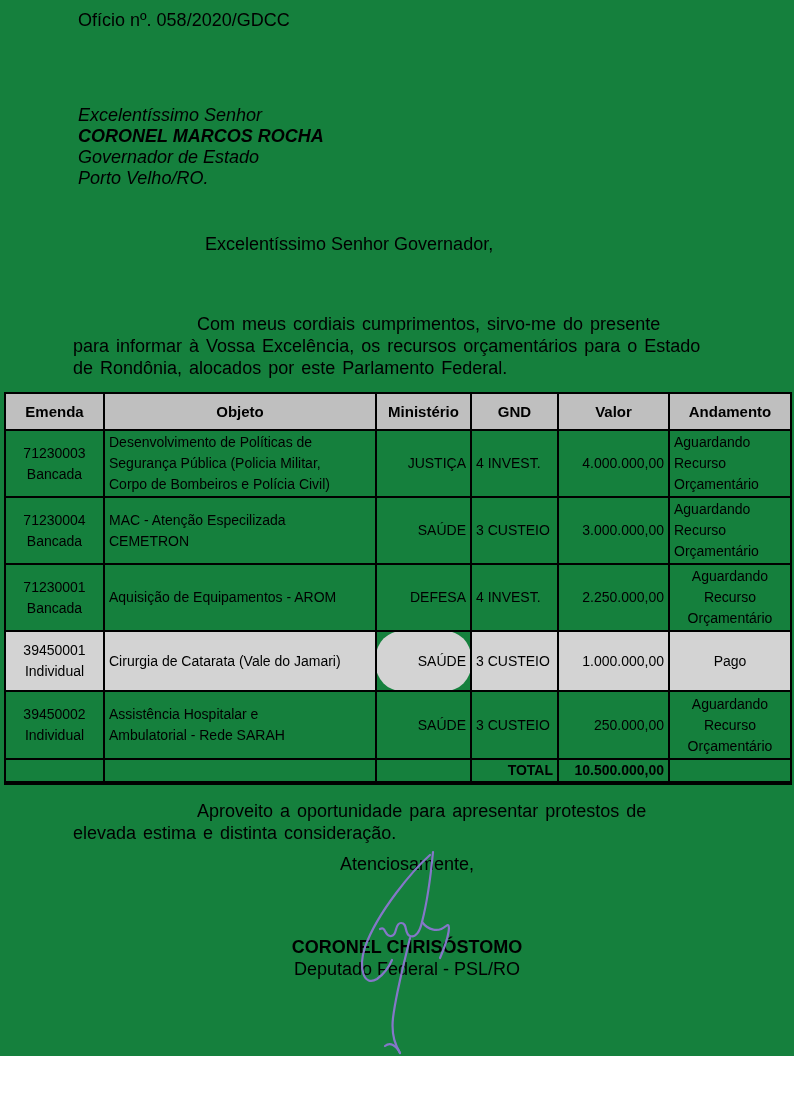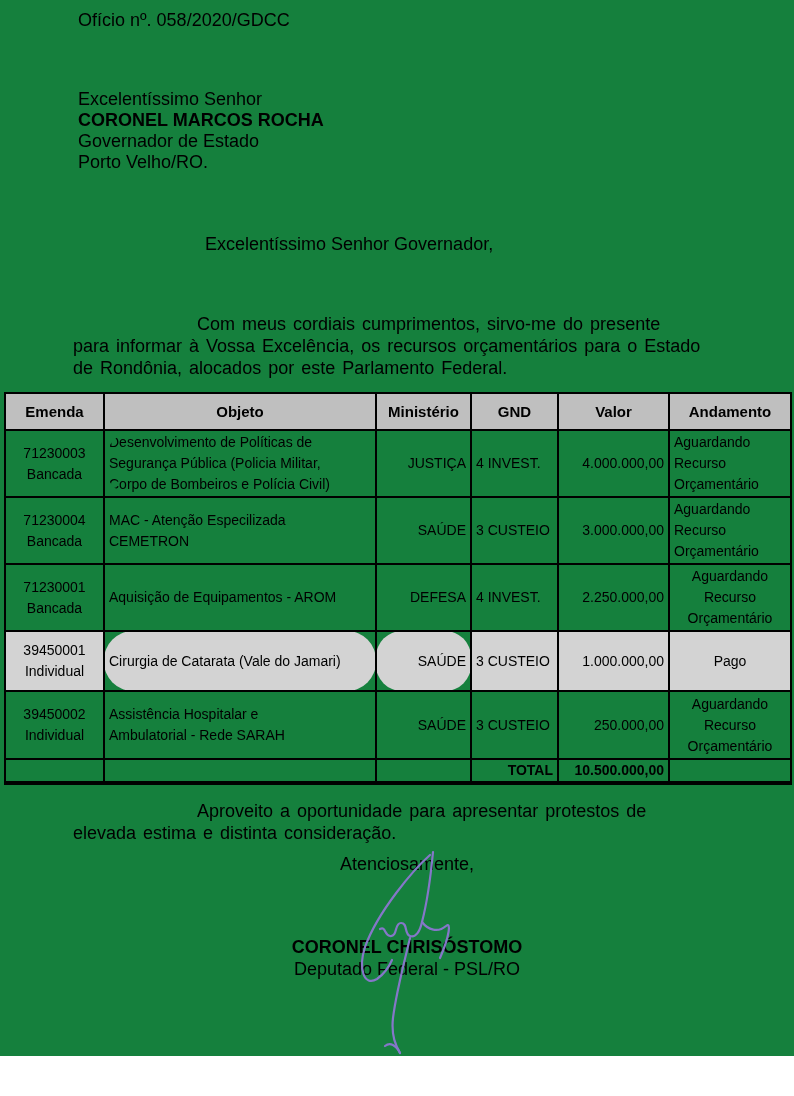--- a/index.html
+++ b/index.html
@@ -18,21 +18,21 @@
     position:relative;
     width:794px;
     height:1056px;
     background:#15803d;
     overflow:hidden;
     font-size:18px;
   }
   
   .ref{position:absolute;left:78px;top:10px;white-space:nowrap;}
   .date{position:absolute;left:437px;top:10px;white-space:nowrap;}
-  .recipient{position:absolute;left:78px;top:89px;line-height:21px;}
+  .recipient{position:absolute;left:78px;top:105px;line-height:21px;font-style:italic;}
   .recipient .bold{font-weight:bold;}
   .greeting{position:absolute;left:205px;top:234px;white-space:nowrap;}
   .para1{position:absolute;left:73px;top:313px;width:674px;line-height:22px;text-indent:124px;word-spacing:2px;}
   .para2{position:absolute;left:73px;top:800px;width:670px;line-height:22px;text-indent:124px;word-spacing:2px;}
   .closing-sal{position:absolute;left:73px;top:854px;width:668px;text-align:center;}
   .signer{position:absolute;left:73px;top:936px;width:668px;text-align:center;line-height:22px;}
   .signer .name{font-weight:bold;}
   
   table.emendas{
     position:absolute;left:4px;top:392px;width:786px;
@@ -45,21 +45,21 @@
     padding:1px 4px;
     overflow:hidden;
   }
   table.emendas thead th{
     background:var(--header-gray);
     font-weight:bold;font-size:15px;text-align:center;
     height:22px;padding:8px 2px;
   }
   tr.h64{height:64px;} tr.h60{height:60px;} tr.h68{height:68px;}
   .c-emenda{text-align:center;line-height:21px;}
-  .c-objeto{text-align:left;padding-left:5px;line-height:21px;border-radius:29px;}
+  .c-objeto{text-align:left;padding-left:5px;line-height:21px;}
   .c-min{text-align:right;border-radius:26px;}
   .c-gnd{text-align:left;padding-left:4px;}
   .c-valor{text-align:right;padding-right:12px;}
   .c-and{padding:0 5px;line-height:21px;}
   .and-left{text-align:left;}
   .and-center{text-align:center;}
   tr.row-paid td{background:var(--paid-row-gray);}
   tr.total-row{height:24px;}
   tr.total-row td{font-weight:bold;border-bottom-width:4px;}
   .total-label{text-align:right;padding-right:2px;}

